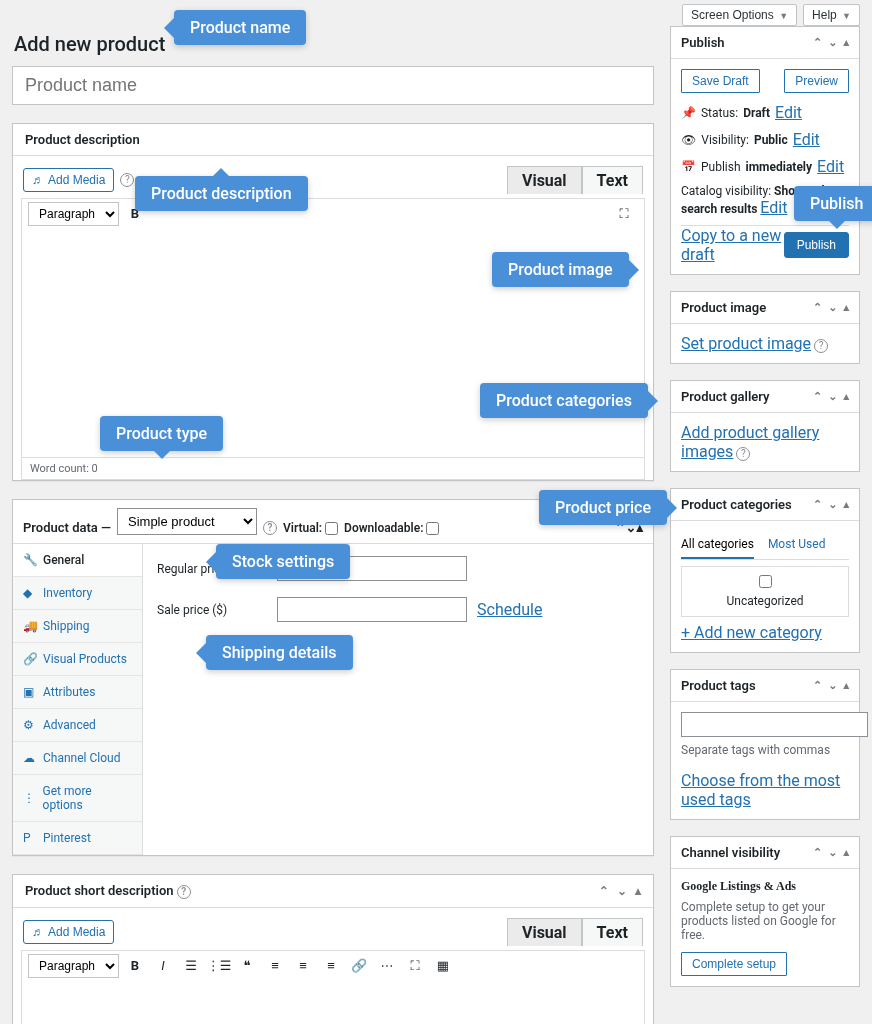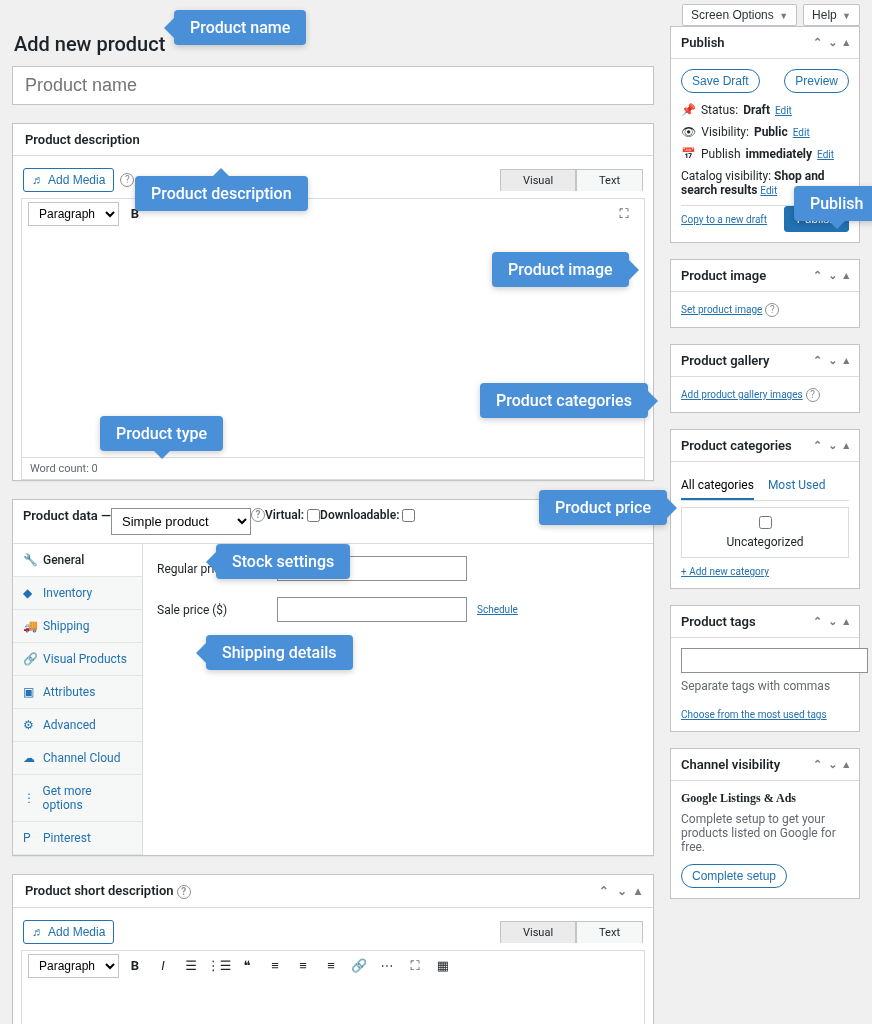--- a/index.html
+++ b/index.html
@@ -43,55 +43,55 @@
 .btn-outline {
   background:#fff; border:1px solid #2271b1; color:#2271b1; padding:4px 8px; font-size:12px; cursor:pointer; border-radius:3px;
   display:inline-flex; align-items:center; gap:4px;
 }
 .help-icon {
   display:inline-block; width:14px; height:14px; border-radius:50%; border:1px solid #8c8f94;
   font-size:10px; line-height:12px; text-align:center; color:#8c8f94;
 }
 
 .editor-tabs { position:absolute; right:10px; display:flex;}
-.editor-tabs .tab { border:1px solid #c3c4c7; border-bottom:none; background:#f6f7f7; padding:4px 22px; font-size:11px; cursor:pointer;}
+.editor-tabs .tab { border:1px solid #c3c4c7; border-bottom:none; background:#f6f7f7; padding:4px 14px; font-size:16px; cursor:pointer;font-weight:bold;}
 .editor-tabs .tab.active { background:#ebebeb; }
 
 .toolbar-row { position:relative; margin-top:2px; border:1px solid #dcdcde; border-bottom:none; background:#fff; padding:4px 6px; display:flex; align-items:center; gap:4px; height:30px;}
 .format-select { border:1px solid #c3c4c7; background:#fff; font-size:12px; padding:3px 6px;}
 .tbtn { width:24px; height:24px; display:inline-flex; align-items:center; justify-content:center; font-size:13px; color:#1d2327; cursor:pointer; border-radius:2px;}
 .fullscreen-btn { position:absolute; right:8px; }
 
 .editor-area { border:1px solid #dcdcde; border-top:none; background:#fff; height:230px; resize:vertical;}
 .wordcount { border:1px solid #dcdcde; border-top:none; background:#fff; padding:4px 8px; font-size:11px; color:#646970;}
 
 
-.pd-header { display:flex; align-items:flex-start; font-weight:600; padding:8px 10px; border-bottom:1px solid #dcdcde; font-size:13px;}
+.pd-header { display:flex; align-items:flex-end; gap:6px; font-weight:600; padding:8px 10px; border-bottom:1px solid #dcdcde; font-size:13px;}
 .pd-header select { border:1px solid #8c8f94; padding:4px 6px; font-size:13px; background:#fff; min-width:140px;}
 .pd-header .spacer{flex:1;}
 .pd-cb-label{font-size:12px; color:#1d2327; display:flex; align-items:center; gap:3px;}
 .pd-body{ display:flex; min-height:250px;}
 .pd-tabs{ width:130px; border-right:1px solid #dcdcde; background:#f6f7f7;}
 .pd-tab{ padding:9px 10px; font-size:12px; color:#2271b1; cursor:pointer; display:flex; align-items:center; gap:6px; border-bottom:1px solid #e5e5e5;}
 .pd-tab.active{ background:#fff; color:#1d2327; font-weight:500;}
 .pd-tab .icon{ width:14px; color:#2271b1; font-size:12px;}
 .pd-content{ flex:1; padding:12px 14px;}
 .field-row{ display:flex; align-items:center; gap:10px; margin-bottom:16px; font-size:12px;}
 .field-row label{ width:110px; color:#1d2327;}
 .field-row input[type=text]{ border:1px solid #8c8f94; padding:4px 6px; width:190px; font-size:13px;}
-.link{ color:#2271b1; text-decoration:underline; cursor:pointer; font-size:10px;}
+.link{ color:#2271b1; text-decoration:underline; cursor:pointer; font-size:16px;}
 
 
 .side-box{ background:#fff; border:1px solid #c3c4c7; margin-bottom:16px;}
 .side-box .hd{ font-size:13px; font-weight:600; padding:8px 10px; border-bottom:1px solid #dcdcde; display:flex; align-items:center;}
 .side-box .hd .ctrls{ margin-left:auto; display:flex; gap:6px; font-size:11px; color:#787c82;}
 .side-box .hd .ctrls span{cursor:pointer;}
 .side-box .bd{ padding:10px; font-size:12px;}
 .side-box .bd .row{ margin-bottom:8px; display:flex; align-items:center; gap:5px; font-size:12px; color:#1d2327;}
-.btn-minor{ background:#fff; border:1px solid #2271b1; color:#2271b1; padding:4px 10px; font-size:12px; cursor:pointer; border-radius:12px;}
+.btn-minor{ background:#fff; border:1px solid #2271b1; color:#2271b1; padding:4px 10px; font-size:12px; cursor:pointer; border-radius:1px;}
 .btn-primary{ background:#2271b1; border:1px solid #2271b1; color:#fff; padding:5px 12px; font-size:12px; cursor:pointer; border-radius:3px;}
 .side-tabs{ display:flex; border-bottom:1px solid #dcdcde; font-size:12px;}
 .side-tabs .st{ padding:6px 0; margin-right:14px; cursor:pointer;}
 .side-tabs .st.active{ border-bottom:2px solid #2271b1; color:#000000;}
 .side-tabs .st.inactive{ color:#2271b1;}
 .tag-input{ display:flex; gap:4px; margin-bottom:6px;}
 .tag-input input{ flex:1; border:1px solid #8c8f94; padding:4px;}
 .muted{ color:#646970; font-size:12px;}
 
 

